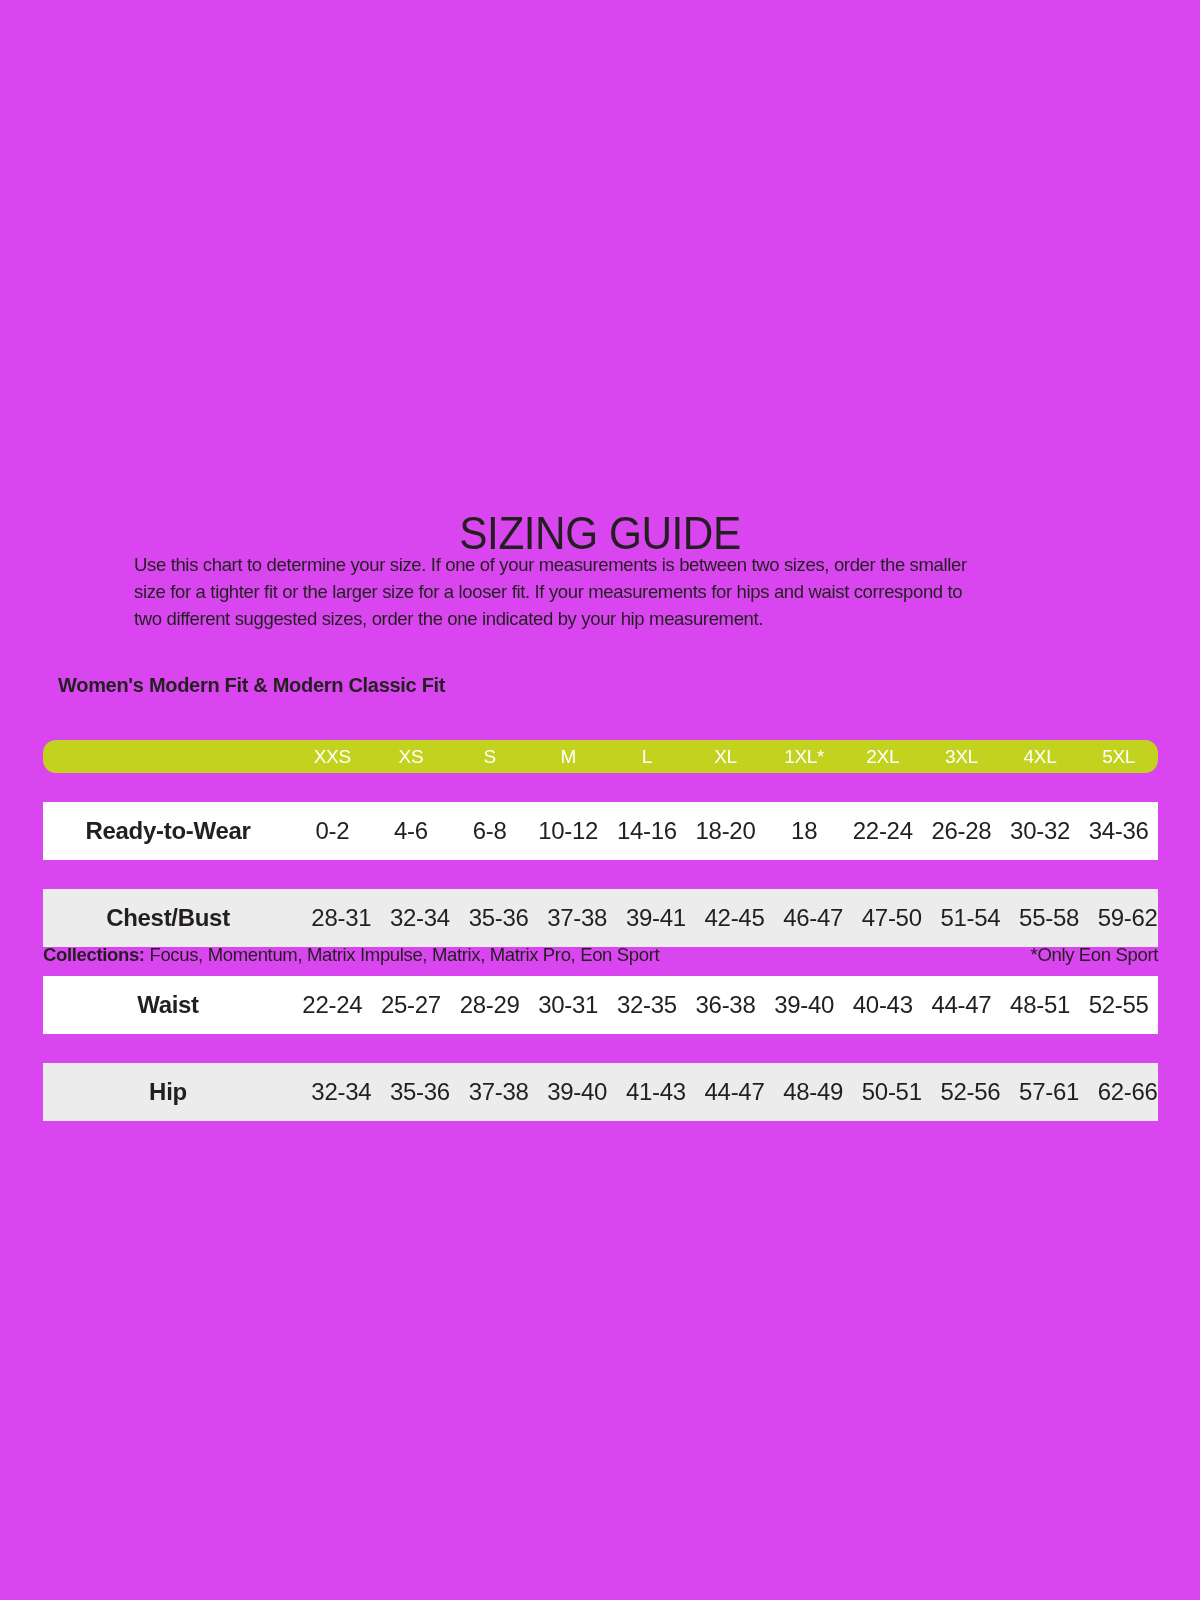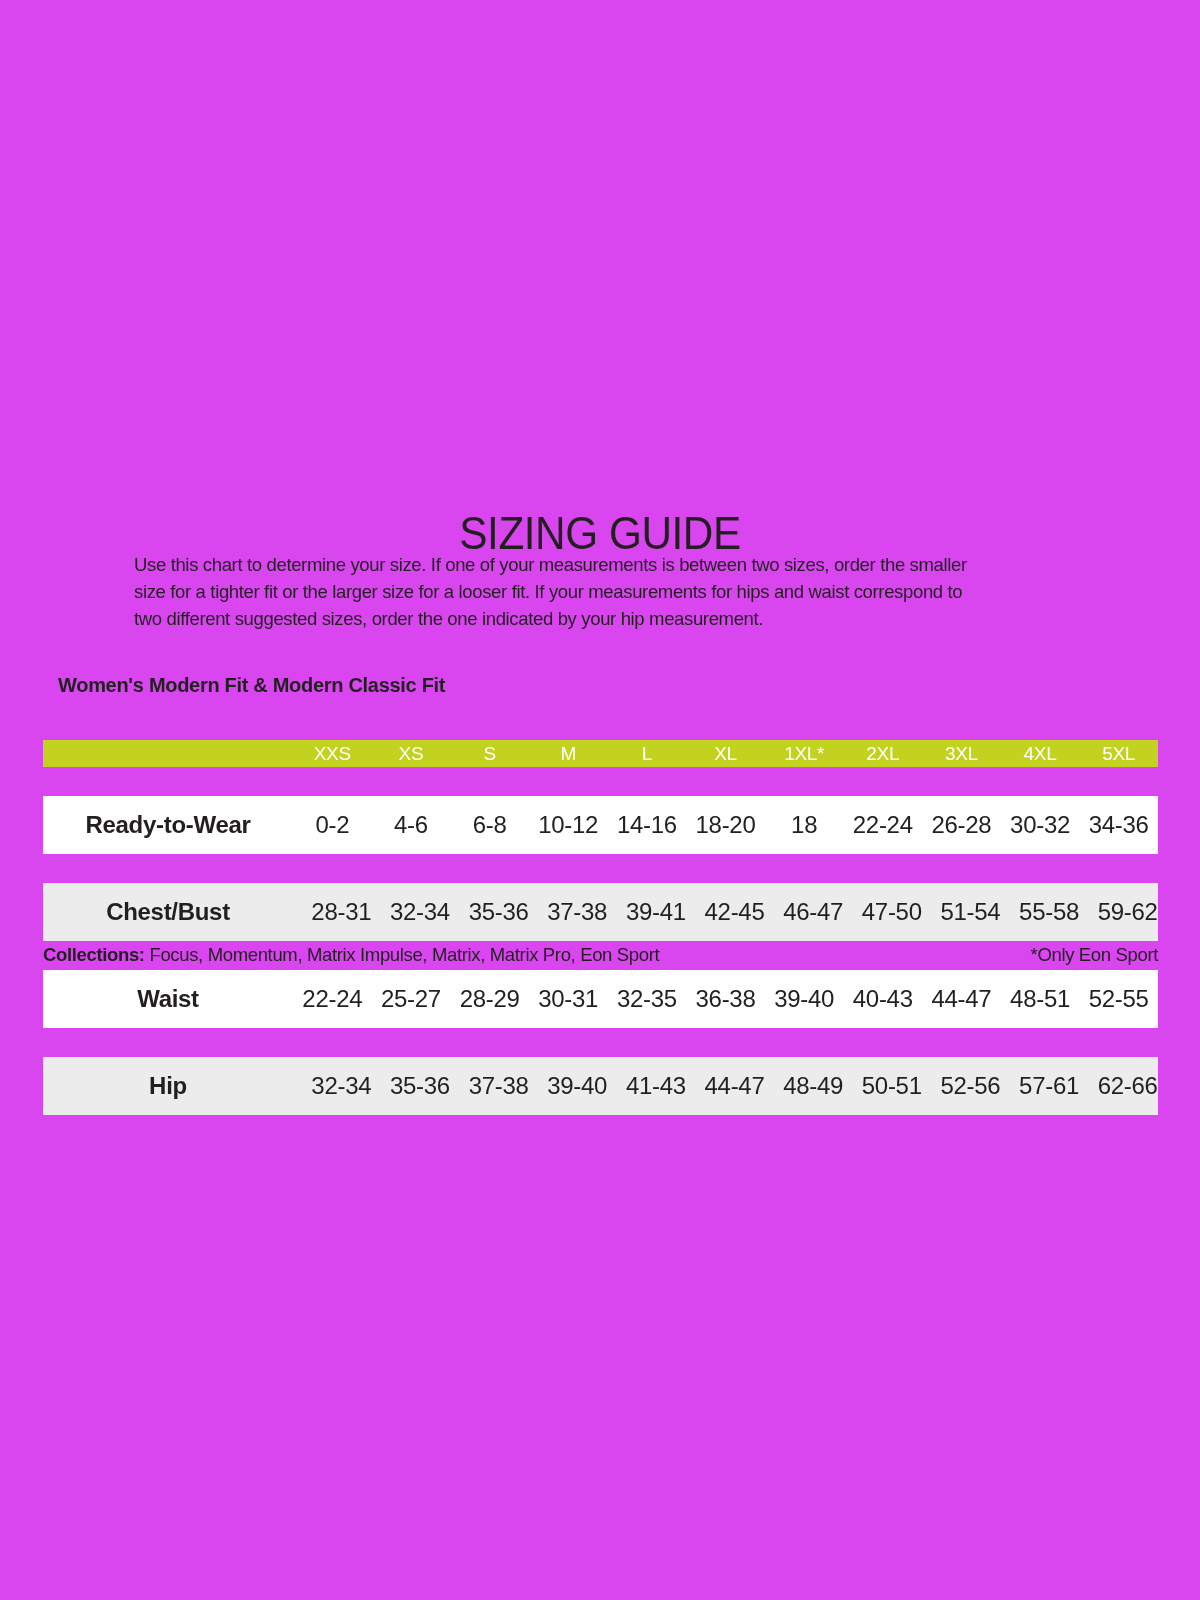--- a/index.html
+++ b/index.html
@@ -35,22 +35,23 @@
 
   .size-table{
     position:absolute;top:740px;left:43px;width:1115px;
   }
   .trow{
     display:grid;
     grid-template-columns:250px repeat(11, 1fr);
     align-items:center;
   }
   .trow.header{
-    height:27px;
+    height:33px;
     background:var(--accent);
+    border-radius:13px;
   }
   .trow.header .cell{
     color:#ffffff;font-size:19px;text-align:center;letter-spacing:-0.3px;
   }
   .trow.data{
     height:58px;
     font-size:24px;
     background:#ffffff;
     margin-top:29px;
   }

